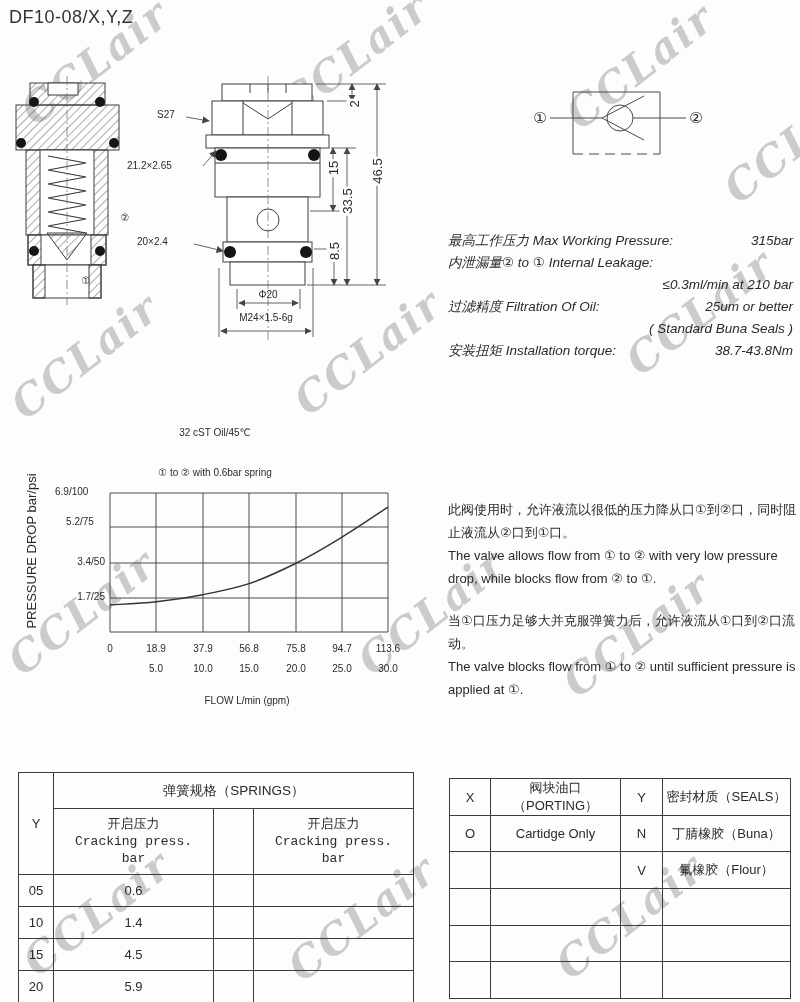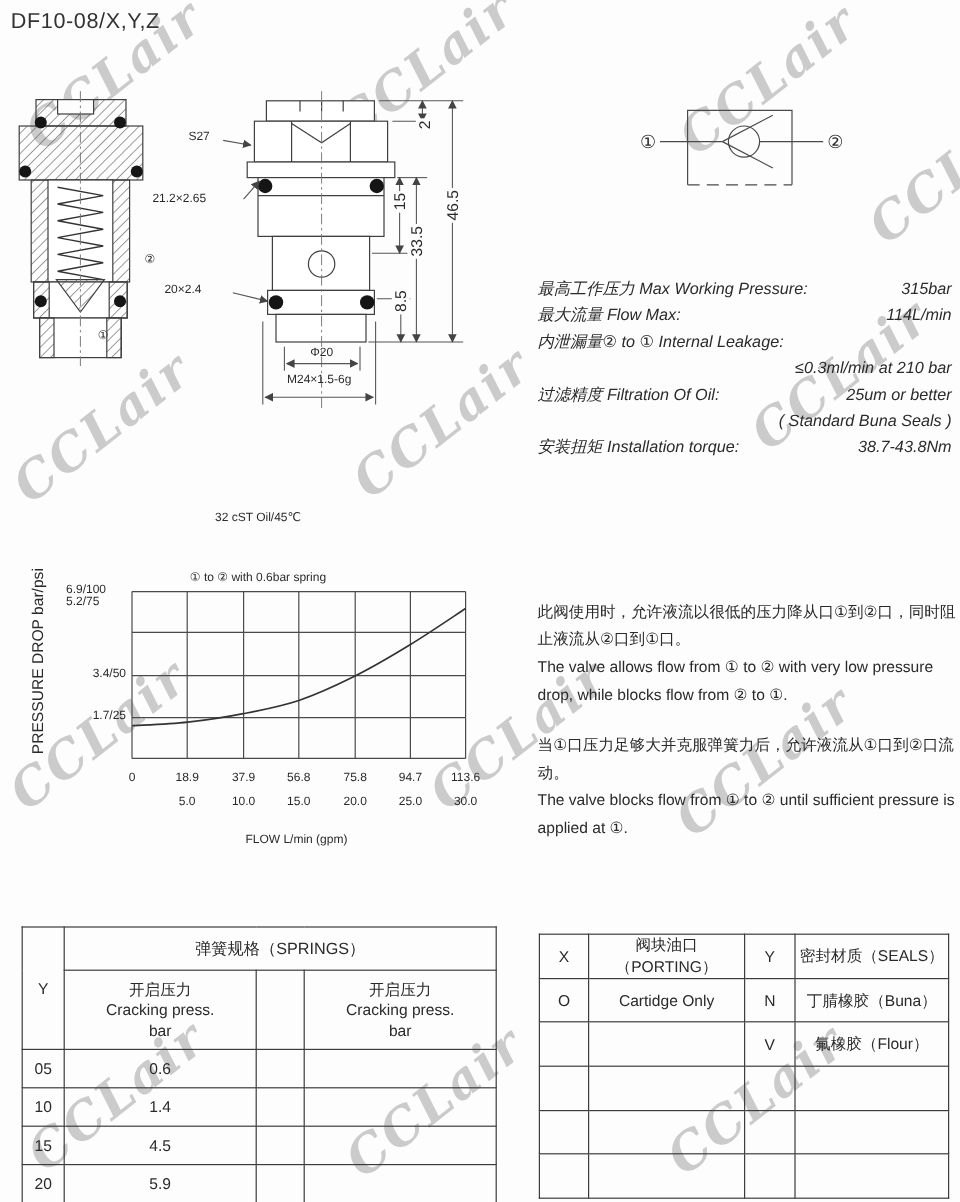--- a/index.html
+++ b/index.html
@@ -18,21 +18,21 @@
   .title{font-size:18px;letter-spacing:.5px;color:#333;}
   .spec-head{font-size:15.5px;font-weight:bold;}
   .spec-rows{position:absolute;left:448px;top:230px;width:345px;z-index:2;font-style:italic;}
   .spec-row{display:flex;justify-content:space-between;height:22px;line-height:22px;font-size:13.5px;}
   .paras{position:absolute;left:448px;top:498px;width:352px;z-index:2;font-size:13px;line-height:23px;}
   .paras p{margin:0;white-space:normal;}
   .paras .gap{margin-top:19px;}
   table{border-collapse:collapse;table-layout:fixed;position:absolute;z-index:2;
         font-size:13px;color:#2a2a2a;}
   td{border:1px solid #3c3c3c;text-align:center;vertical-align:middle;padding:0;overflow:hidden;}
-  .hdr3 div{line-height:17px;}
+  .hdr3 div{line-height:17px;font-family:Liberation Mono, monospace;}
   .yaxis{transform:translate(-50%,-50%) rotate(-90deg);font-size:13px;}
   .cn{font-size:13px;}
 </style>
 </head>
 <body>
 
 <div class="page">
 
   <div class="wm" style="left:95px;top:62px">CCLair</div>
   <div class="wm" style="left:355px;top:55px">CCLair</div>
@@ -176,24 +176,20 @@
 
   <div class="txt ctr" style="left:540px;top:118px;font-size:15px">①</div>
   <div class="txt ctr" style="left:696px;top:118px;font-size:15px">②</div>
 
   <div class="spec-rows">
     <div class="spec-row">
         <span>最高工作压力 Max Working Pressure:</span>
         <span>315bar</span>
       </div>
     <div class="spec-row">
-        <span>最大流量 Flow Max:</span>
-        <span>114L/min</span>
-      </div>
-    <div class="spec-row">
         <span>内泄漏量② to ① Internal Leakage:</span>
         <span></span>
       </div>
     <div class="spec-row">
         <span></span>
         <span>≤0.3ml/min at 210 bar</span>
       </div>
     <div class="spec-row">
         <span>过滤精度 Filtration Of Oil:</span>
         <span>25um or better</span>
@@ -202,24 +198,24 @@
         <span></span>
         <span>( Standard Buna Seals )</span>
       </div>
     <div class="spec-row">
         <span>安装扭矩 Installation torque:</span>
         <span>38.7-43.8Nm</span>
       </div>
   </div>
 
   <div class="txt ctr s14" style="left:215px;top:432px">32 cST Oil/45℃</div>
-  <div class="txt ctr s14" style="left:215px;top:482px">① to ② with 0.6bar spring</div>
+  <div class="txt ctr s14" style="left:215px;top:472px">① to ② with 0.6bar spring</div>
   <div class="txt yaxis" style="left:31px;top:551px">PRESSURE DROP bar/psi</div>
   <div class="txt s14" style="left:55px;top:486px;width:50px;text-align:left">6.9/100</div>
-  <div class="txt s14" style="left:55px;top:496px;width:50px;text-align:left">5.2/75</div>
+  <div class="txt s14" style="left:55px;top:516px;width:50px;text-align:center">5.2/75</div>
   <div class="txt s14" style="left:55px;top:556px;width:50px;text-align:right">3.4/50</div>
   <div class="txt s14" style="left:55px;top:591px;width:50px;text-align:right">1.7/25</div>
   <div class="txt ctr s14" style="left:110px;top:648px">0</div>
   <div class="txt ctr s14" style="left:156px;top:648px">18.9</div>
   <div class="txt ctr s14" style="left:203px;top:648px">37.9</div>
   <div class="txt ctr s14" style="left:249px;top:648px">56.8</div>
   <div class="txt ctr s14" style="left:296px;top:648px">75.8</div>
   <div class="txt ctr s14" style="left:342px;top:648px">94.7</div>
   <div class="txt ctr s14" style="left:388px;top:648px">113.6</div>
   <div class="txt ctr s14" style="left:156px;top:668px">5.0</div>

